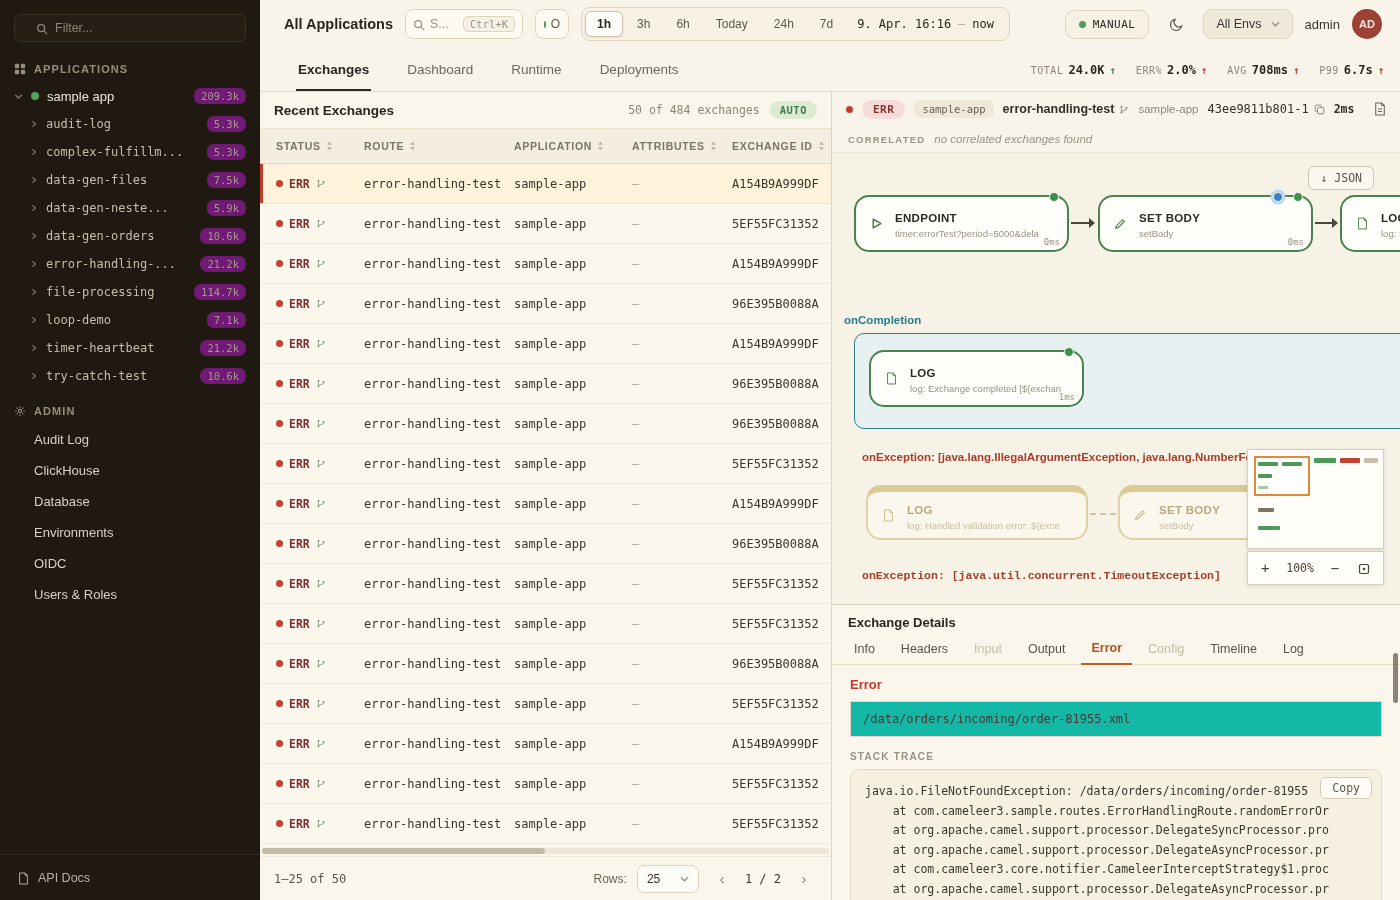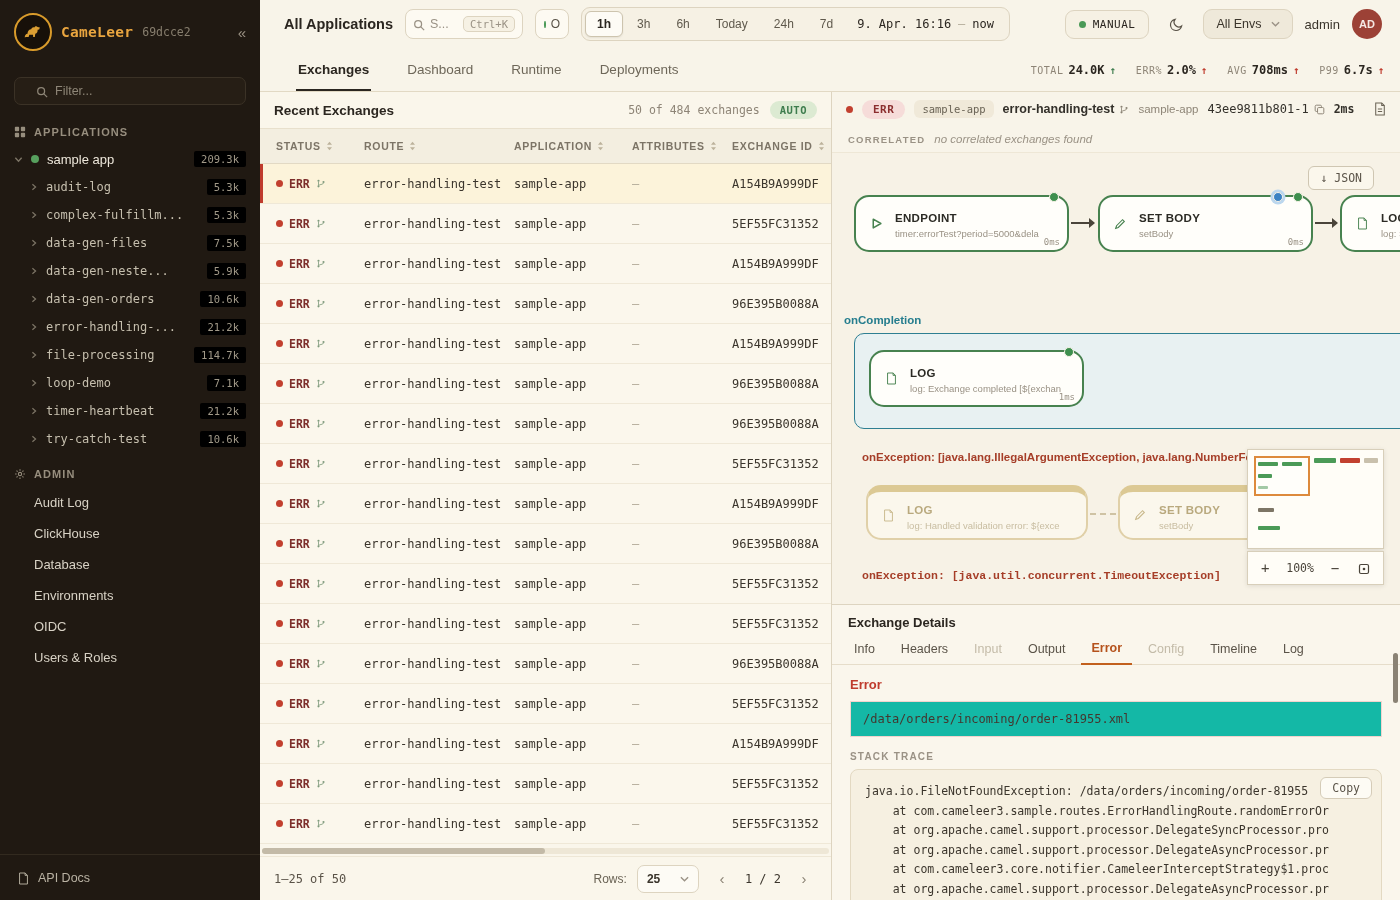--- a/index.html
+++ b/index.html
@@ -14,21 +14,21 @@
   .logo-badge { width:38px; height:38px; border-radius:50%; background:#171009; border:2px solid #d99b2b; display:flex; align-items:center; justify-content:center; flex:0 0 38px; }
   .brand { font-family:"DejaVu Sans Mono",monospace; font-weight:700; font-size:14.5px; color:#e9a53f; letter-spacing:.3px; }
   .ver { font-family:"DejaVu Sans Mono",monospace; font-size:11.5px; color:#877e6e; }
   .collapse { margin-left:auto; color:#9a9183; font-size:15px; cursor:pointer; }
   .filter { margin:14px 14px 6px; height:28px; background:#261e15; border:1px solid #3b3226; border-radius:7px; display:flex; align-items:center; gap:7px; padding:0 21px; color:#8e8677; }
   .filter input { background:transparent; border:none; outline:none; color:#cdc6b8; font-size:12.5px; width:170px; }
   .filter input::placeholder { color:#8e8677; }
   .section-h { display:flex; align-items:center; gap:8px; padding:14px 14px 7px; color:#978e7e; font-size:11px; font-weight:700; letter-spacing:1.1px; }
   .tree-app { display:flex; align-items:center; gap:8px; padding:6px 14px; color:#ece6da; font-size:13px; cursor:pointer; }
   .gdot { width:8px; height:8px; border-radius:50%; background:#57a05e; flex:0 0 8px; }
-  .badge { margin-left:auto; background:#000000; color:#a29a89; font-family:"DejaVu Sans Mono",monospace; font-size:10.5px; padding:2px 7px; border-radius:2px; }
+  .badge { margin-left:auto; background:#701a75; color:#a29a89; font-family:"DejaVu Sans Mono",monospace; font-size:10.5px; padding:2px 7px; border-radius:7px; }
   .titem { display:flex; align-items:center; gap:8px; padding:6px 14px 6px 30px; color:#c6bfae; font-family:"DejaVu Sans Mono",monospace; font-size:12px; cursor:pointer; }
   .titem .chev, .tree-app .chev { color:#7d7566; display:flex; }
   .aitem { padding:8px 14px 8px 34px; color:#d8d2c5; font-size:13px; cursor:pointer; }
   .api-docs { margin-top:auto; border-top:1px solid #322a1f; height:46px; display:flex; align-items:center; gap:9px; padding:0 18px; color:#b9b2a3; font-size:12.5px; cursor:pointer; }
 
   
   .main { flex:1; display:flex; flex-direction:column; height:900px; }
 
   .topbar { height:48px; display:flex; align-items:center; gap:12px; padding:0 18px 0 24px; }
   .page-title { font-size:14.5px; font-weight:700; color:#2b2620; white-space:nowrap; }
@@ -81,21 +81,21 @@
   .c-status { display:flex; align-items:center; gap:6px; color:#7c2d2a; font-weight:700; font-size:11.5px; }
   .c-status .brch { color:#7f9b7d; display:flex; }
   .c-attr { color:#b0a896; }
   .c-id { white-space:nowrap; overflow:hidden; }
   .hscroll { height:10px; position:relative; }
   .hscroll .track { position:absolute; inset:2px 2px; background:#eee7d6; border-radius:4px; }
   .hscroll .thumb { position:absolute; left:2px; top:2px; width:283px; height:6px; background:#c3baa7; border-radius:4px; cursor:grab; }
   .xfoot { height:44px; display:flex; align-items:center; padding:0 14px; gap:10px; border-top:1px solid #eee7d6; }
   .range { font-family:"DejaVu Sans Mono",monospace; font-size:12px; color:#5a5348; }
   .rows-label { margin-left:auto; font-size:12px; color:#6a6355; }
-  .rowsel { width:62px; height:28px; border:1px solid #ddd4c0; border-radius:7px; background:#fdfbf5; display:flex; align-items:center; justify-content:space-between; padding:0 9px; font-size:12px; color:#3b352c; cursor:pointer;font-weight:bold; }
+  .rowsel { width:62px; height:28px; border:1px solid #ddd4c0; border-radius:7px; background:#fdfbf5; display:flex; align-items:center; justify-content:space-between; padding:0 9px; font-size:12px; color:#3b352c; cursor:pointer; }
   .rowsel .chv { color:#9a9285; display:flex; }
   .pagbtn { width:26px; height:26px; border:none; background:transparent; color:#8a8274; font-size:15px; border-radius:6px; cursor:pointer; font-family:inherit; }
   .pageind { font-family:"DejaVu Sans Mono",monospace; font-size:12px; color:#3b352c; }
 
   
   .panel-right { flex:1; display:flex; flex-direction:column; min-width:0; min-height:0; background:#f8f4e9; }
   .dhead { height:34px; display:flex; align-items:center; gap:9px; padding:0 14px; white-space:nowrap; overflow:hidden; }
   .pill-err { background:#f6dcd9; color:#8b2e2e; font-family:"DejaVu Sans Mono",monospace; font-size:11px; font-weight:700; padding:3px 11px; border-radius:11px; letter-spacing:.5px; }
   .chip { background:#f0e9d9; color:#6a6355; font-family:"DejaVu Sans Mono",monospace; font-size:10.5px; padding:3px 8px; border-radius:6px; }
   .droute { font-size:12.5px; font-weight:700; color:#33302a; display:flex; align-items:center; gap:5px; }
@@ -154,30 +154,20 @@
   .sline { white-space:pre; overflow:hidden; }
   .copy-btn { position:absolute; top:7px; right:9px; border:1px solid #d5ccb8; background:#fdfbf4; border-radius:6px; padding:3px 11px; font-size:11.5px; color:#5a5348; cursor:pointer; font-family:inherit; }
   .vscroll { position:absolute; right:2px; top:48px; width:5px; height:50px; background:#8a8274; border-radius:3px; }
 </style>
 </head>
 <body>
 
 <div id="app">
 
   <aside class="sidebar">
-    <div class="logo-row">
-      <div class="logo-badge">
-        <svg width="22" height="22" viewBox="0 0 24 24">
-            <path d="M3 18c0-2 1-4 3-4 0-3 2-5 4-5 .5-1.5 2-2.5 3.5-2 .5-1.5 2.5-2 3.5-.5l2.5.5-.8 2.2-1.7.3c.3 2-.5 4-2.5 4.5l-.5 3.5h-1.8l-.2-2.5h-4l-.8 2.5H4.2L3 18z" fill="#db9e33"></path>
-          </svg>
-      </div>
-      <span class="brand">CameLeer</span>
-      <span class="ver">69dcce2</span>
-      <span class="collapse">«</span>
-    </div>
     <div class="filter">
       <span><svg class="i" width="12" height="12" viewBox="0 0 14 14">
             <circle cx="6" cy="6" r="4" fill="none" stroke="currentColor" stroke-width="1.5"></circle>
             <path d="M9.2 9.2 13 13" stroke="currentColor" stroke-width="1.5"></path>
           </svg></span>
       <input placeholder="Filter..." style="">
     </div>
     <div class="section-h">
       <span><svg class="i" width="12" height="12" viewBox="0 0 14 14" fill="currentColor">
             <rect x="1" y="1" width="5" height="5" rx="1"></rect>

